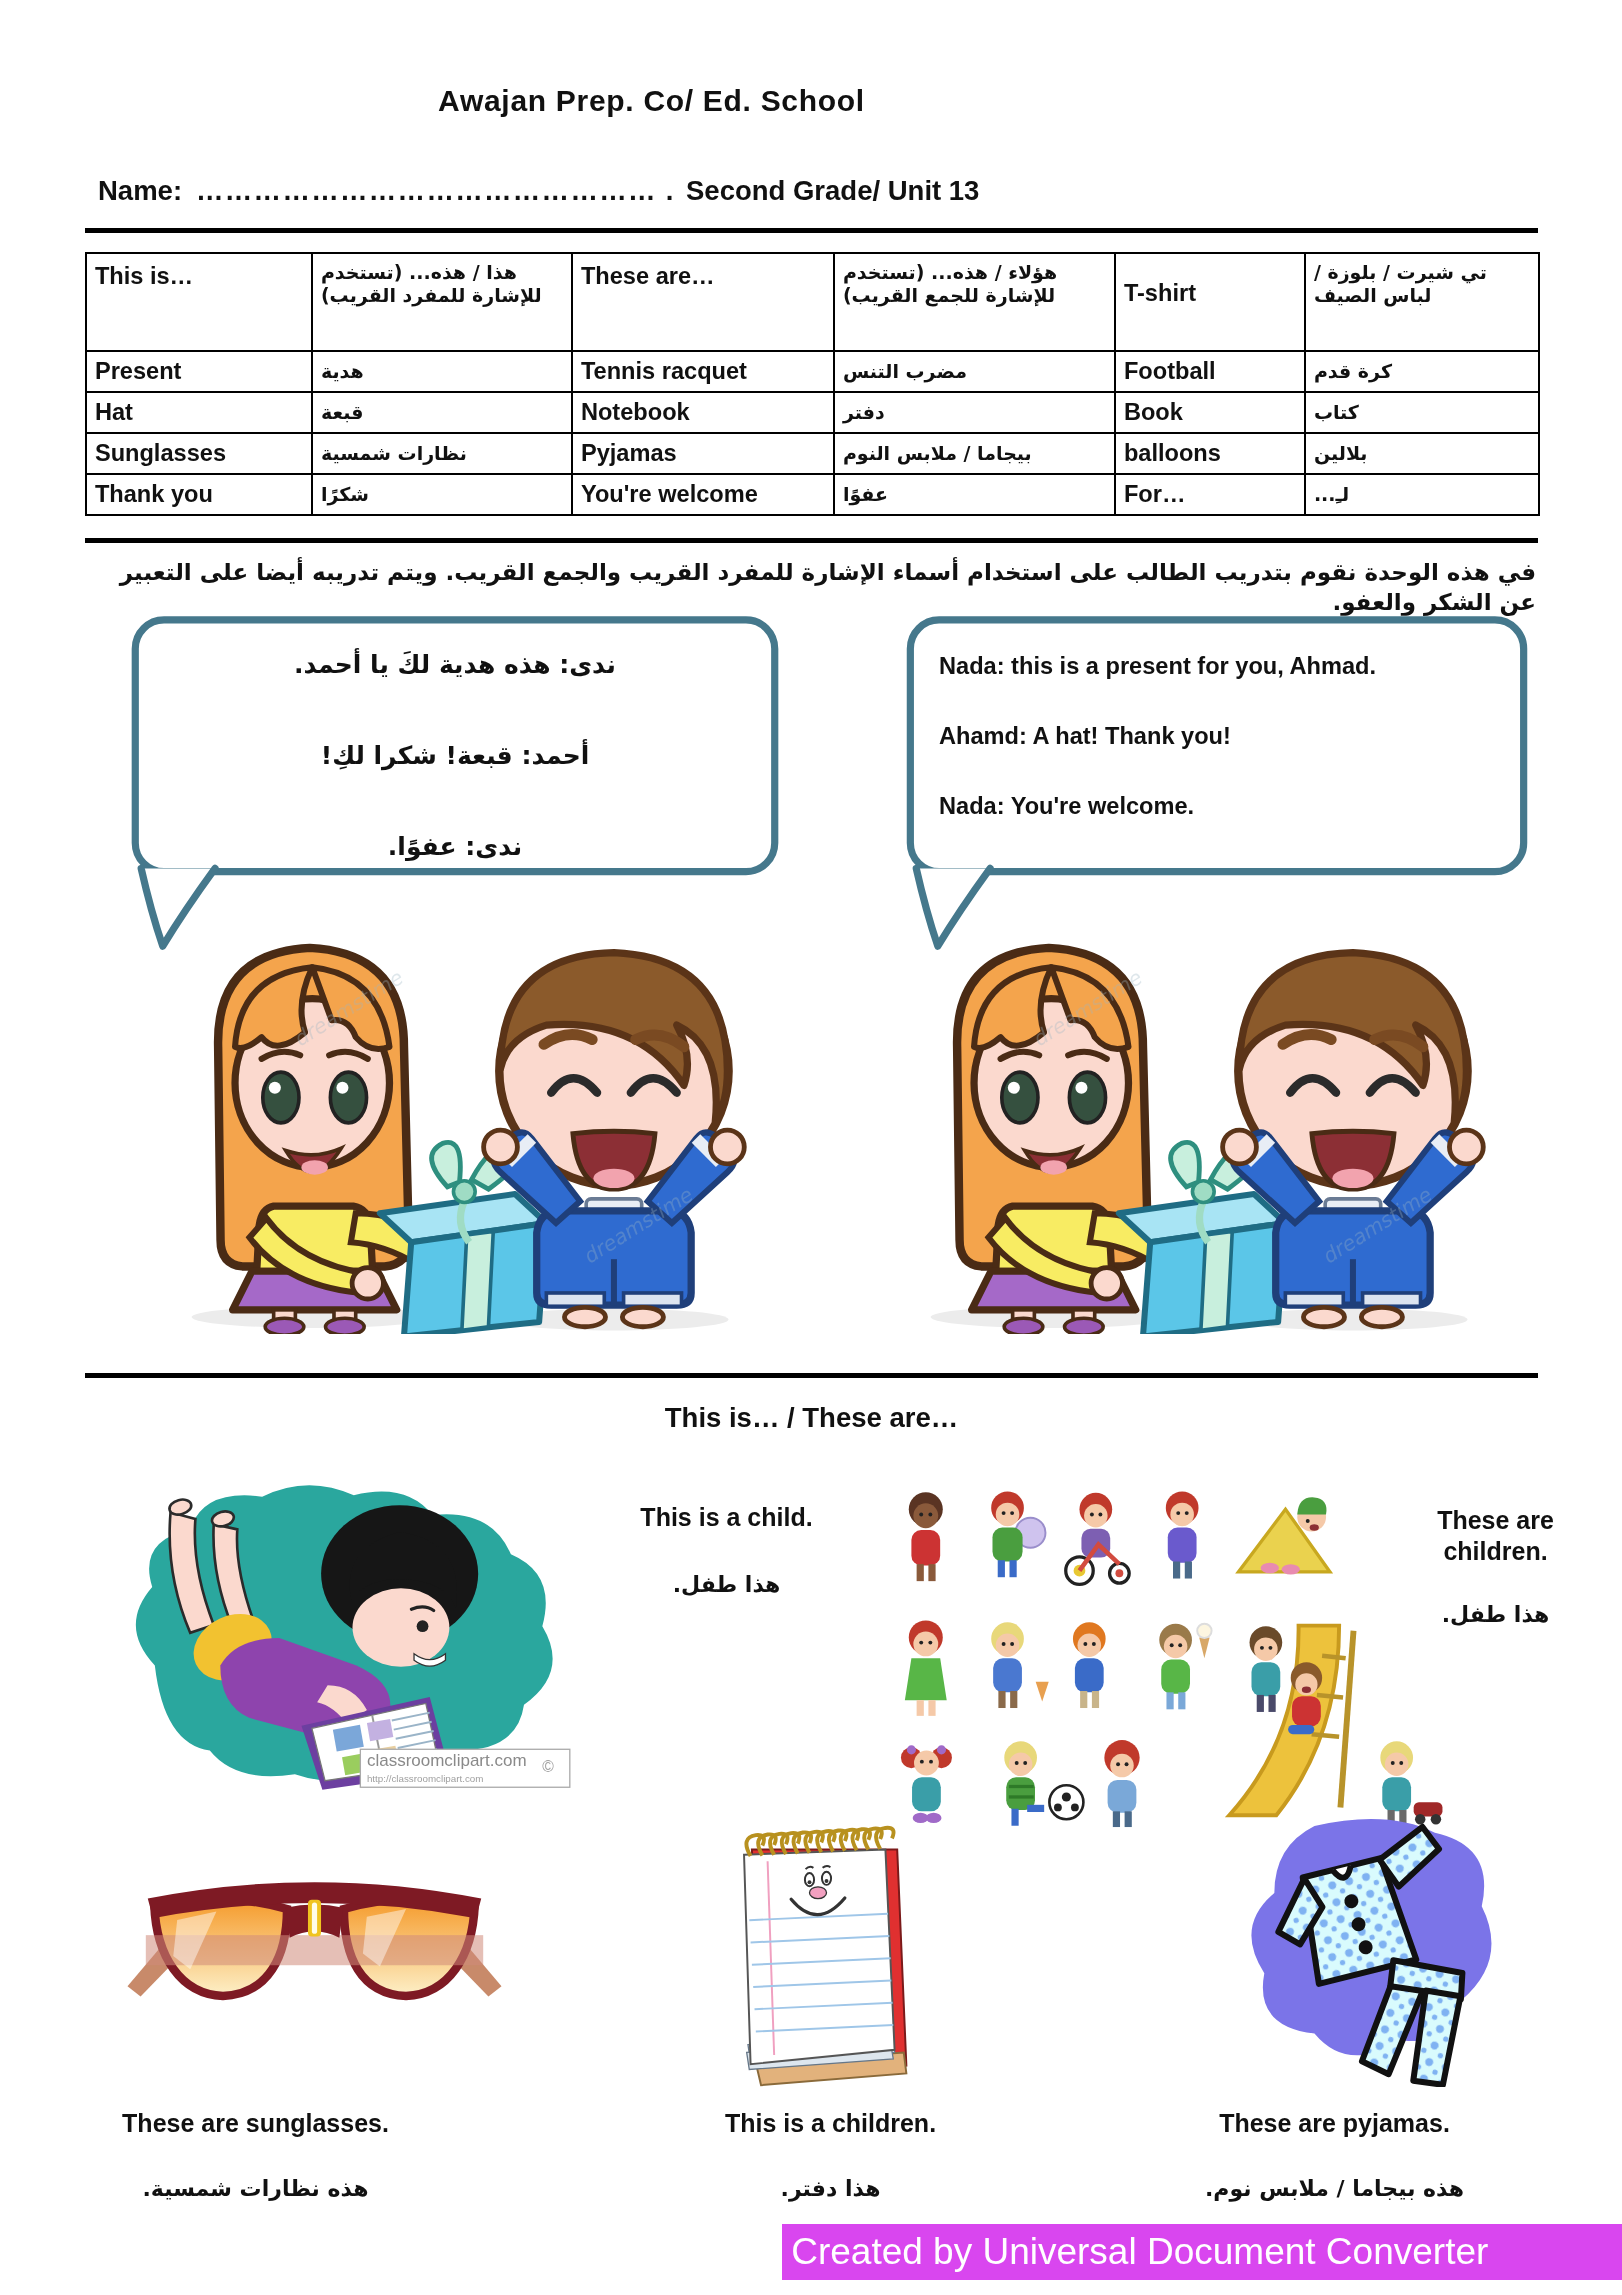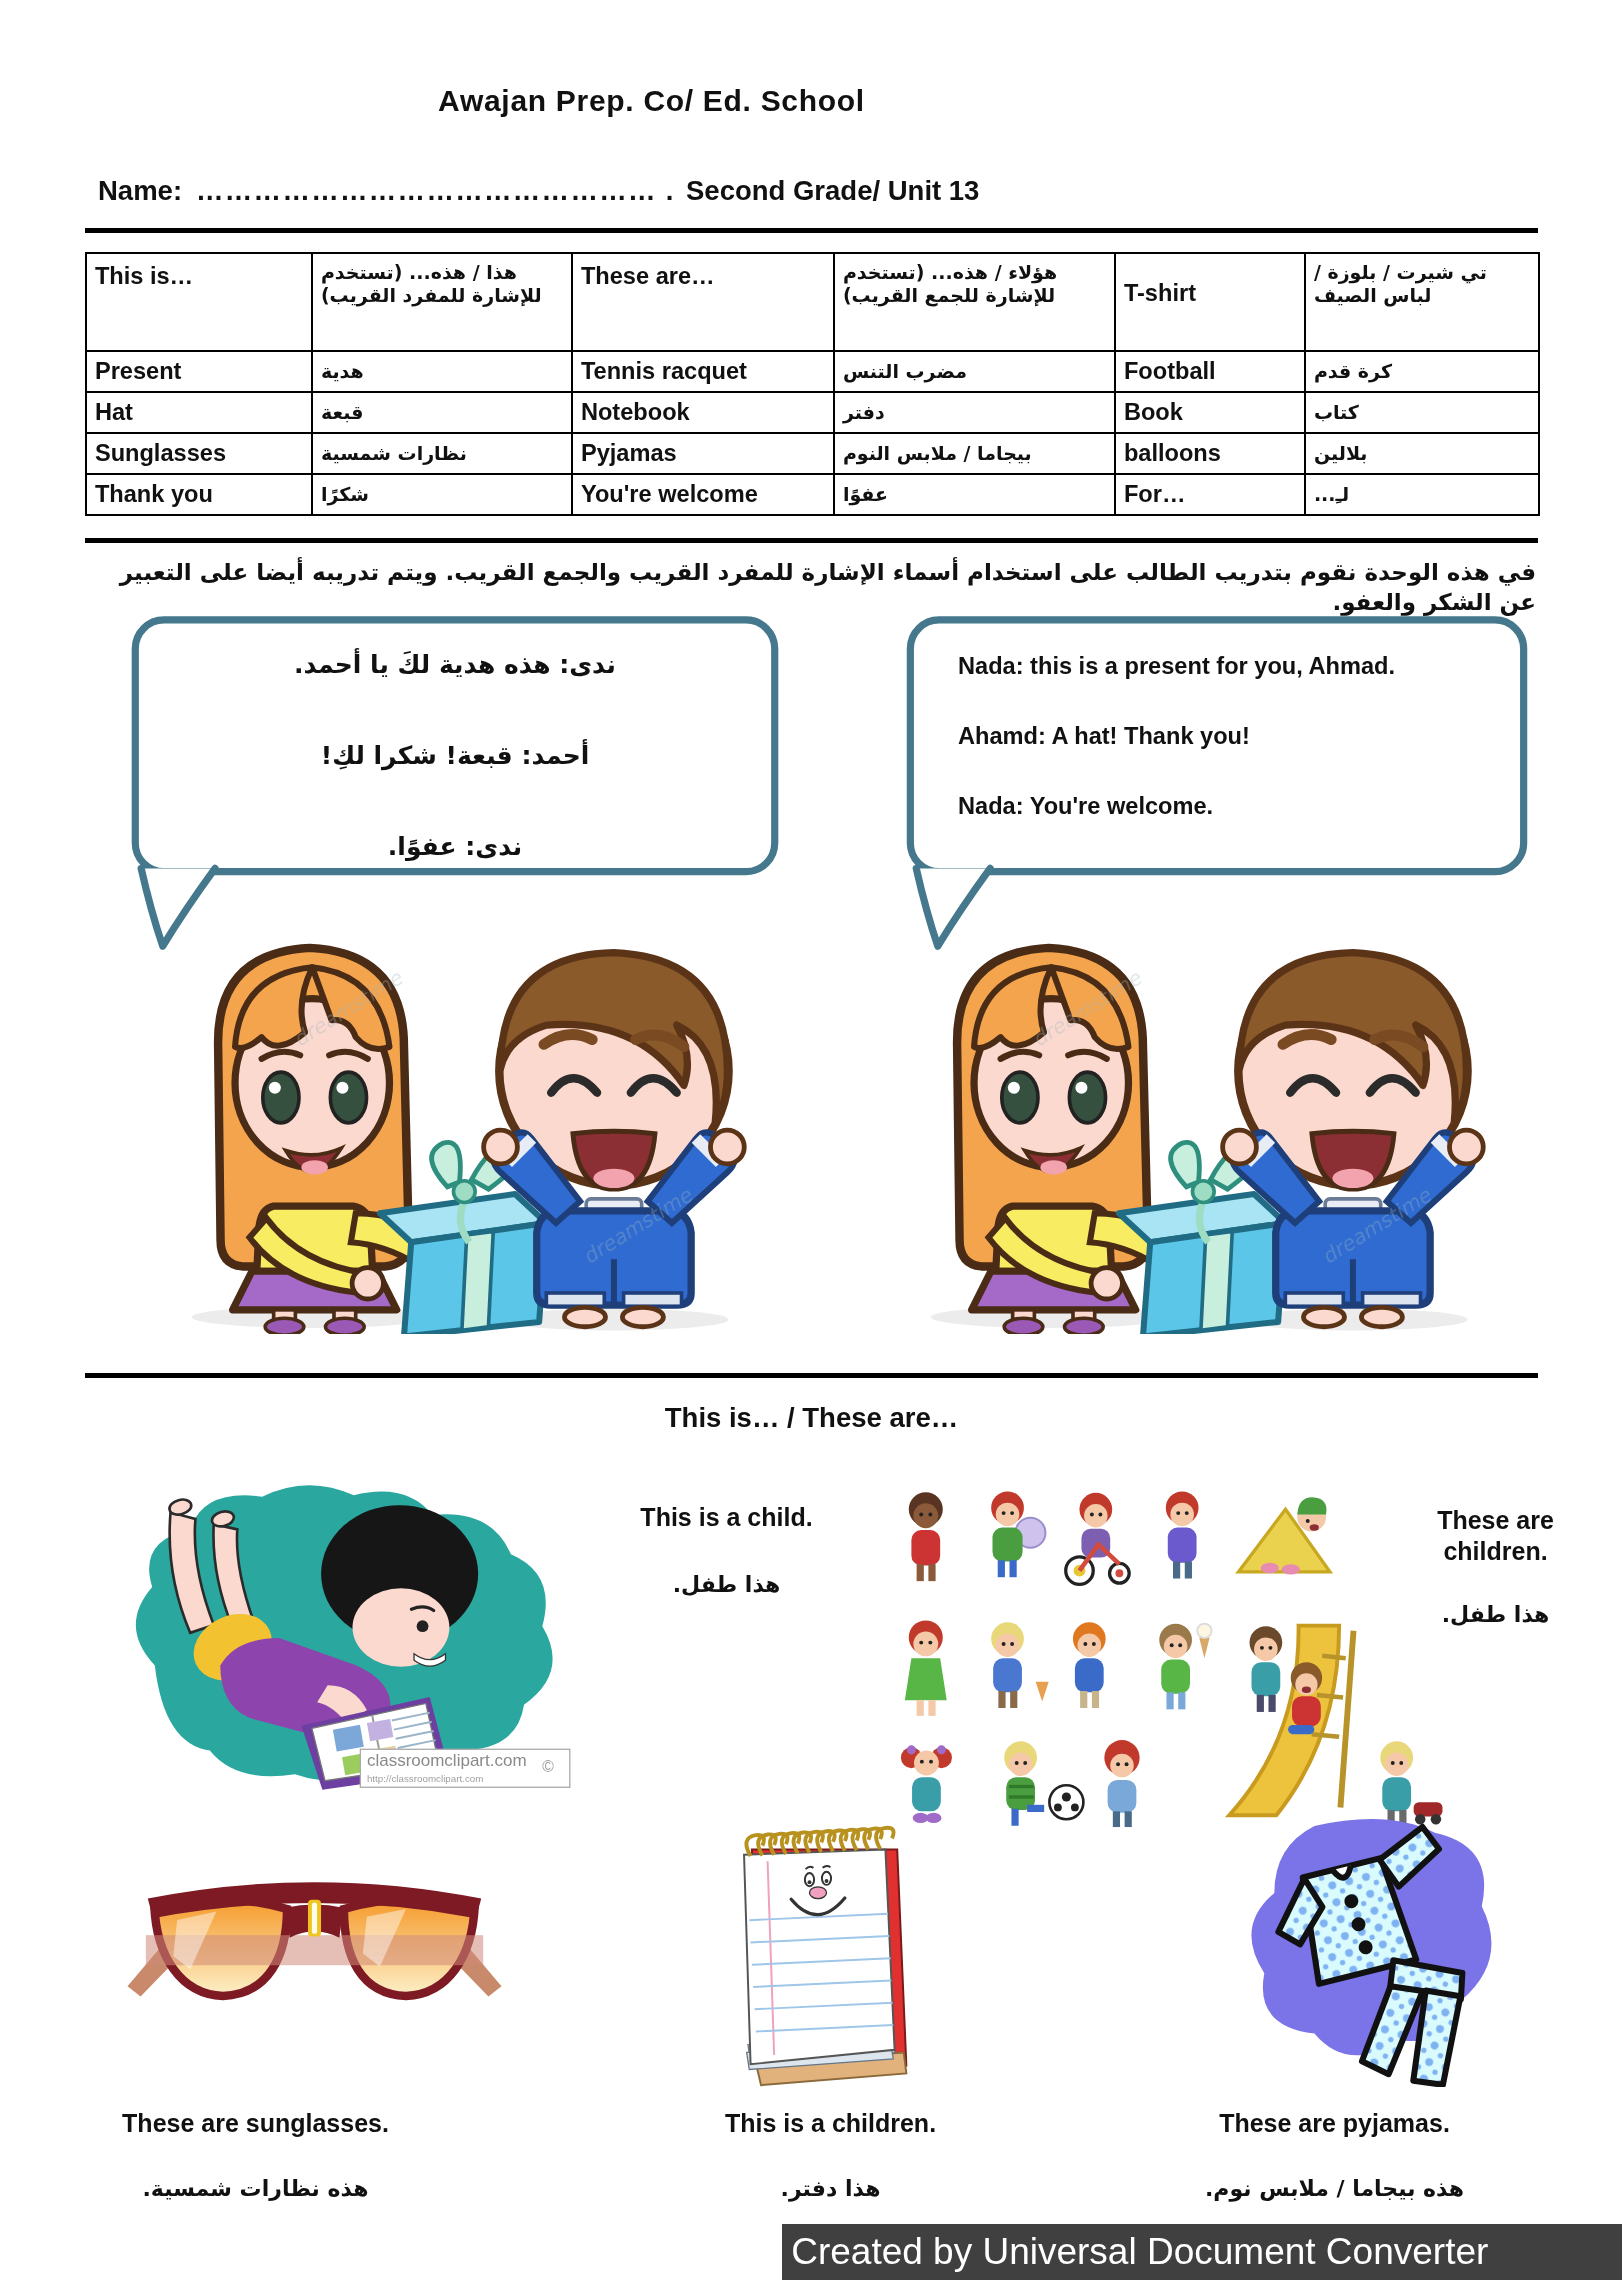--- a/index.html
+++ b/index.html
@@ -15,30 +15,30 @@
   .rule{left:85px;width:1453px;height:5.2px;background:#000;}
   table.vocab{position:absolute;left:85px;top:252px;width:1453px;border-collapse:collapse;table-layout:fixed;}
   table.vocab td{border:2.6px solid #000;vertical-align:middle;padding:2.6px 7.9px;overflow:hidden;margin-left:20px;}
   td.c-en{font-family:"Liberation Sans",sans-serif;font-weight:bold;font-size:23.6px;text-align:left;}
   td.c-ar{font-family:"DejaVu Sans",sans-serif;font-weight:bold;font-size:19px;direction:rtl;text-align:left;line-height:1.25;}
   tr.hdr{height:98px;} tr.row{height:41px;}
   .intro{top:558px;left:85px;width:1451px;font-size:23px;text-align:right;line-height:1.3;}
   .bubble-svg{top:616px;}
   .dialog{top:616px;display:flex;flex-direction:column;}
   .dialog-ar{left:131px;width:648px;padding-top:34px;gap:62px;text-align:center;font-size:25px;}
-  .dialog-en{left:906px;width:622px;padding-top:37px;gap:43px;padding-left:52px;box-sizing:border-box;text-align:left;font-size:23.6px;}
+  .dialog-en{left:906px;width:622px;padding-top:37px;gap:43px;padding-left:33px;box-sizing:border-box;text-align:left;font-size:23.6px;}
   .section-title{top:1402px;left:0;width:1623px;text-align:center;font-size:27.5px;}
   .caption{display:flex;flex-direction:column;align-items:center;text-align:center;}
   .cap-en{font-size:25px;line-height:1.25;}
   .cap-ar{font-size:22px;}
   .cap-child{left:602px;top:1502px;width:249px;gap:39px;}
   .cap-children{left:1394px;top:1505px;width:203px;gap:34px;}
   .cap-row{top:2108px;width:327px;gap:37px;}
   .cap-sung{left:92px;} .cap-note{left:667px;} .cap-pyj{left:1171px;}
-  .converter-bar{left:782px;top:2224px;width:841px;height:56px;background:#404040;
+  .converter-bar{left:782px;top:2224px;width:841px;height:56px;background:#d946ef;
       display:flex;align-items:center;padding-left:9.2px;box-sizing:border-box;overflow:hidden;}
   .converter-bar span{color:#ffffff;font-size:37px;white-space:nowrap;font-family:"Liberation Sans",sans-serif;}
   .wm{fill:#9db6c4;opacity:.32;font-size:17px;font-style:italic;font-family:"DejaVu Sans",sans-serif;}
   svg text{font-family:"Liberation Sans",sans-serif;}
 </style>
 </head>
 <body>
 
 <div class="page">
 

